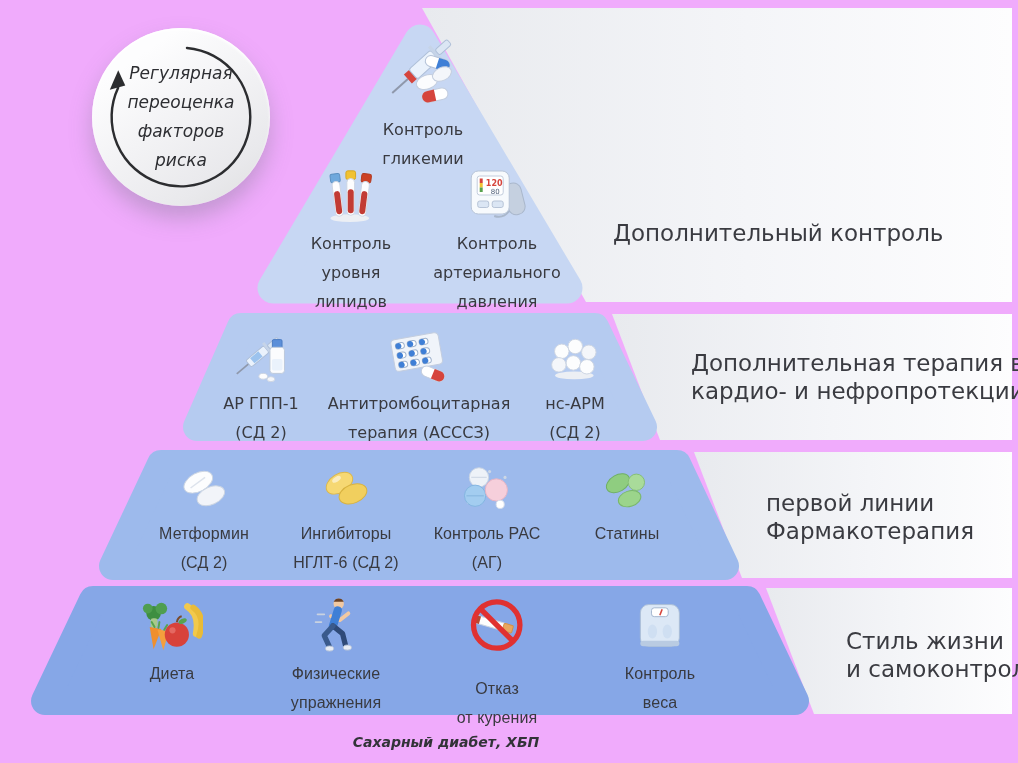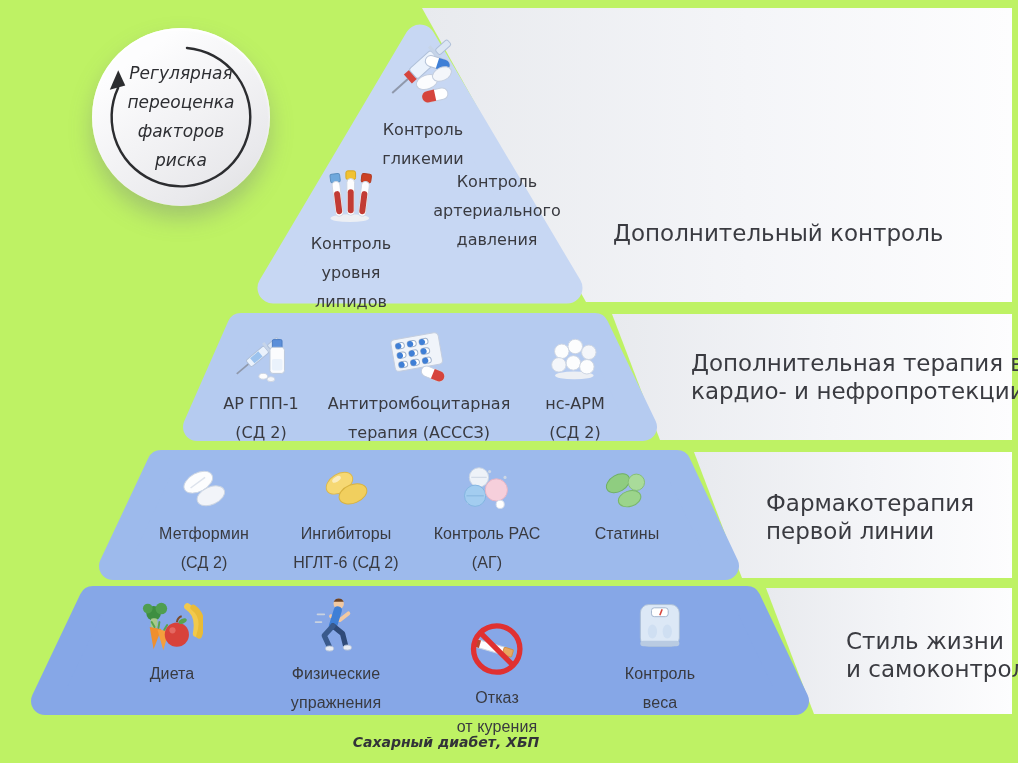--- a/index.html
+++ b/index.html
@@ -1,16 +1,16 @@
 <!DOCTYPE html>
 <html style="--tier1: #c7d7f3; --tier2: #b5cbf0; --tier3: #9dbaec; --tier4: #86a7e7; --ink: #3b3c42; --prohibition-red: #e03131;"><head>
 <meta charset="utf-8">
 <style>
   html,body{margin:0;padding:0;background:#ffffff;}
-  .stage{position:relative;width:1018px;height:763px;background:#bef264;overflow:hidden;
+  .stage{position:relative;width:1018px;height:763px;background:#f0abfc;overflow:hidden;
          font-family:"DejaVu Sans",sans-serif;color:var(--ink,#3b3c42);}
   svg{display:block;}
   .bg{position:absolute;left:0;top:0;}
 
   
   .badge{position:absolute;left:92px;top:28px;width:178px;height:178px;border-radius:50%;
          background:linear-gradient(145deg,#fdfdfe 20%,#e9e9ec 78%,#dededf 100%);
          box-shadow:0 12px 22px rgba(110,115,128,.35), inset 0 2px 3px #ffffff;}
   .badge-arrow{position:absolute;left:0;top:0;}
   .badge-text{position:absolute;inset:0;display:flex;flex-direction:column;align-items:center;justify-content:center;
@@ -117,20 +117,35 @@
       </svg>
     </span>
     <div class="lbl">
       <span>Контроль</span>
       <span>уровня</span>
       <span>липидов</span>
     </div>
   </div>
 
   <div class="item" style="left:497px;top:162px;">
+    <span class="icn" style="height:62px;">
+      <svg width="64" height="60" viewBox="0 0 64 58">
+        <rect x="41" y="18" width="17" height="32" rx="8" transform="rotate(-14 49 34)" fill="#c5d0e0" stroke="#a9b7cb"></rect>
+        <path d="M44 46 q-6 8 -15 5" stroke="#a9b7cb" stroke-width="2" fill="none"></path>
+        <rect x="6" y="6" width="38" height="43" rx="7" fill="#f7fafd" stroke="#b7c4d7"></rect>
+        <rect x="12" y="11" width="26" height="19" rx="2.5" fill="#ffffff" stroke="#c2cddd"></rect>
+        <rect x="14.5" y="13.5" width="3" height="4.5" fill="#d6453d"></rect>
+        <rect x="14.5" y="18" width="3" height="4.5" fill="#f1c232"></rect>
+        <rect x="14.5" y="22.5" width="3" height="4.5" fill="#58a34f"></rect>
+        <text x="29" y="21" font-size="8" font-weight="bold" fill="#d6453d" text-anchor="middle" font-family="DejaVu Sans, sans-serif">120</text>
+        <text x="30" y="28.5" font-size="7" fill="#4a5b76" text-anchor="middle" font-family="DejaVu Sans, sans-serif">80</text>
+        <rect x="12.5" y="36" width="11" height="6.5" rx="2" fill="#dbe6f4" stroke="#b7c4d7"></rect>
+        <rect x="27" y="36" width="11" height="6.5" rx="2" fill="#dbe6f4" stroke="#b7c4d7"></rect>
+      </svg>
+    </span>
     <div class="lbl">
       <span>Контроль</span>
       <span>артериального</span>
       <span>давления</span>
     </div>
   </div>
 
   <div class="item" style="left:261px;top:328px;">
     <span class="icn" style="height:56px;">
       <svg width="62" height="56" viewBox="0 0 62 58">
@@ -307,21 +322,21 @@
         <ellipse cx="39" cy="54.5" rx="4.2" ry="2.6" fill="#e8edf5" stroke="#b7c4d7"></ellipse>
         <ellipse cx="20.5" cy="55.5" rx="4.2" ry="2.6" fill="#e8edf5" stroke="#b7c4d7"></ellipse>
       </svg>
     </span>
     <div class="lbl">
       <span>Физические</span>
       <span>упражнения</span>
     </div>
   </div>
 
-  <div class="item f2" style="left:497px;top:618px;">
+  <div class="item f2" style="left:497px;top:594px;gap:15px;">
     <span class="icn" style="height:60px;">
       <svg width="58" height="58" viewBox="0 0 60 60">
         <g transform="rotate(16 30 30)">
           <path d="M12 21 q-3 -4 0 -8" stroke="#c3cdde" stroke-width="1.8" fill="none"></path>
           <rect x="8" y="26" width="32" height="8" rx="1.5" fill="#fdfdfe" stroke="#ccd5e2"></rect>
           <rect x="37" y="26" width="10" height="8" rx="1.5" fill="#e8a75f" stroke="#d49045"></rect>
           <rect x="8" y="26" width="4" height="8" fill="#b9472e"></rect>
         </g>
         <circle cx="30" cy="30" r="24" fill="none" stroke="#e03131" stroke-width="5.5"></circle>
         <line x1="13.5" y1="13.5" x2="46.5" y2="46.5" stroke="#e03131" stroke-width="5.5"></line>
@@ -351,22 +366,22 @@
   </div>
 
   <div class="side" style="left:613px;top:219px;">
     <span>Дополнительный контроль</span>
   </div>
   <div class="side" style="left:691px;top:349px;">
     <span>Дополнительная терапия в рамках</span>
     <span>кардио- и нефропротекции</span>
   </div>
   <div class="side" style="left:766px;top:489px;">
+    <span>первой линии</span>
     <span>Фармакотерапия</span>
-    <span>первой линии</span>
   </div>
   <div class="side" style="left:846px;top:627px;">
     <span>Стиль жизни</span>
     <span>и самоконтроль</span>
   </div>
 
   <div class="caption">Сахарный диабет, ХБП</div>
 
 </div>
 

